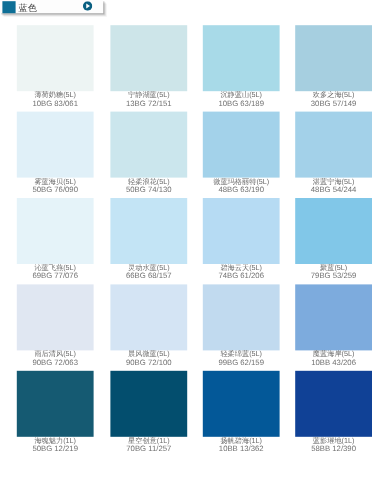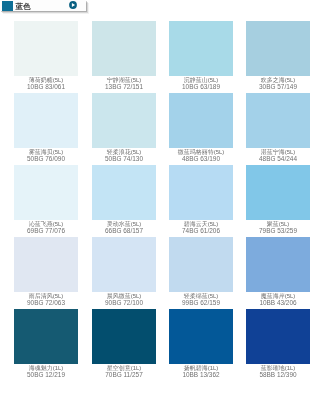--- a/index.html
+++ b/index.html
@@ -2,21 +2,21 @@
 <html><head>
 <meta charset="utf-8">
 <title>palette</title>
 <style>
   html,body{margin:0;padding:0;}
   body{width:317px;height:400px;background:#ffffff;
        font-family:"Liberation Sans",sans-serif;overflow:hidden;
        -webkit-font-smoothing:antialiased;}
   #app{position:relative;width:317px;height:400px;}
   .header{position:absolute;left:0;top:0;width:86px;height:11px;
-          background:#fdfdfd;box-shadow:1px 1px 0 0 rgba(0,0,0,0.185), 2px 2px 0 0 rgba(0,0,0,0.115), 3px 3px 0 0 rgba(0,0,0,0.05);font-weight:bold;}
+          background:#fdfdfd;box-shadow:1px 1px 0 0 rgba(0,0,0,0.185), 2px 2px 0 0 rgba(0,0,0,0.115), 3px 3px 0 0 rgba(0,0,0,0.05);}
   .hdr-sq{position:absolute;left:2px;top:1px;width:11px;height:10px;background:#0e6f96;}
   .hdr-label{position:absolute;left:15.5px;top:0px;height:12px;line-height:13.2px;
              font-size:7.6px;color:#3c3c3c;white-space:nowrap;}
   .hdr-play{position:absolute;left:69px;top:1px;width:8px;height:8px;}
   .grid{position:absolute;left:0;top:0;width:317px;height:400px;}
   .cell{position:absolute;width:64px;}
   .sw{width:64px;height:55px;}
   .lbl{width:64px;text-align:center;font-size:5.6px;line-height:6.4px;
        color:#555;white-space:nowrap;letter-spacing:0px;padding-top:1.0px;}
   .lbl .code{font-family:"Liberation Sans",sans-serif;font-size:6.45px;line-height:6.6px;color:#707070;}

